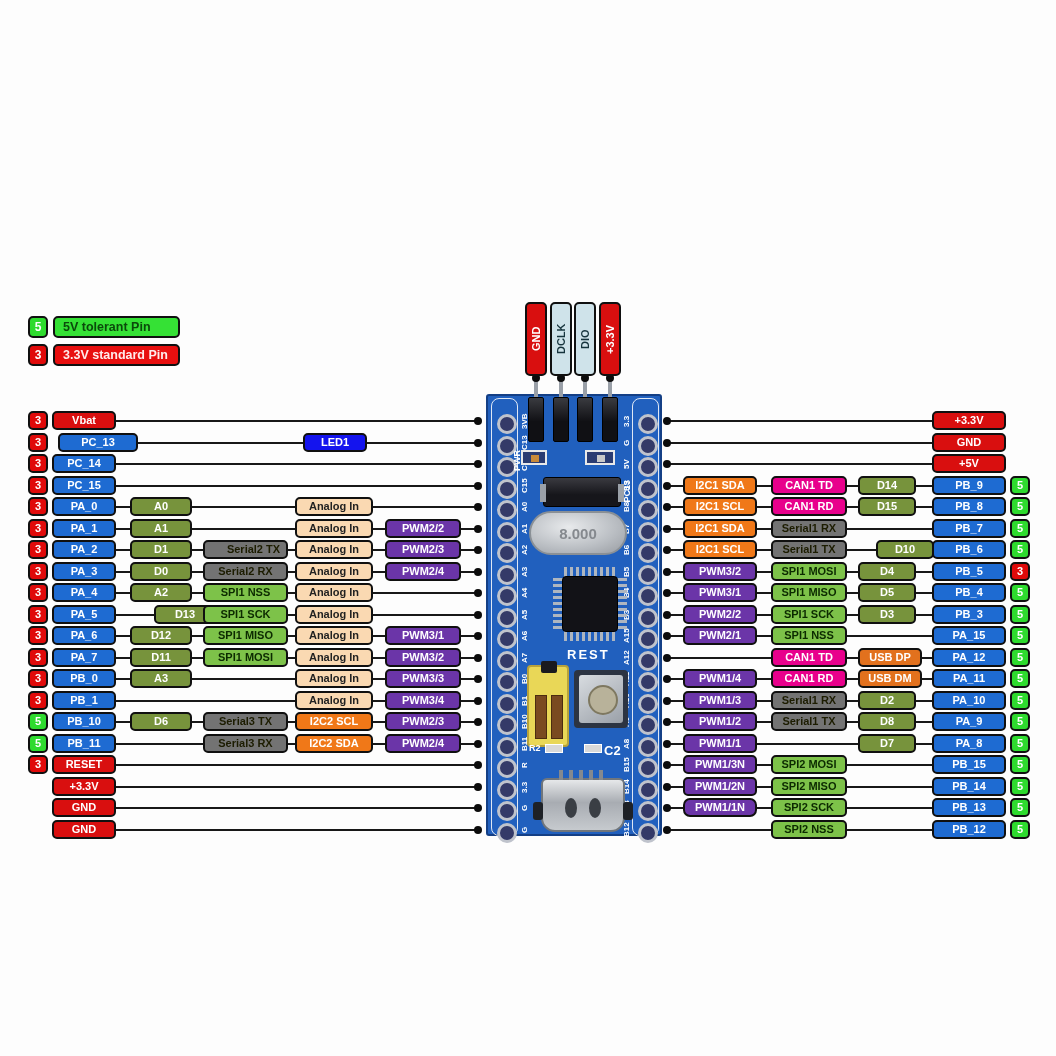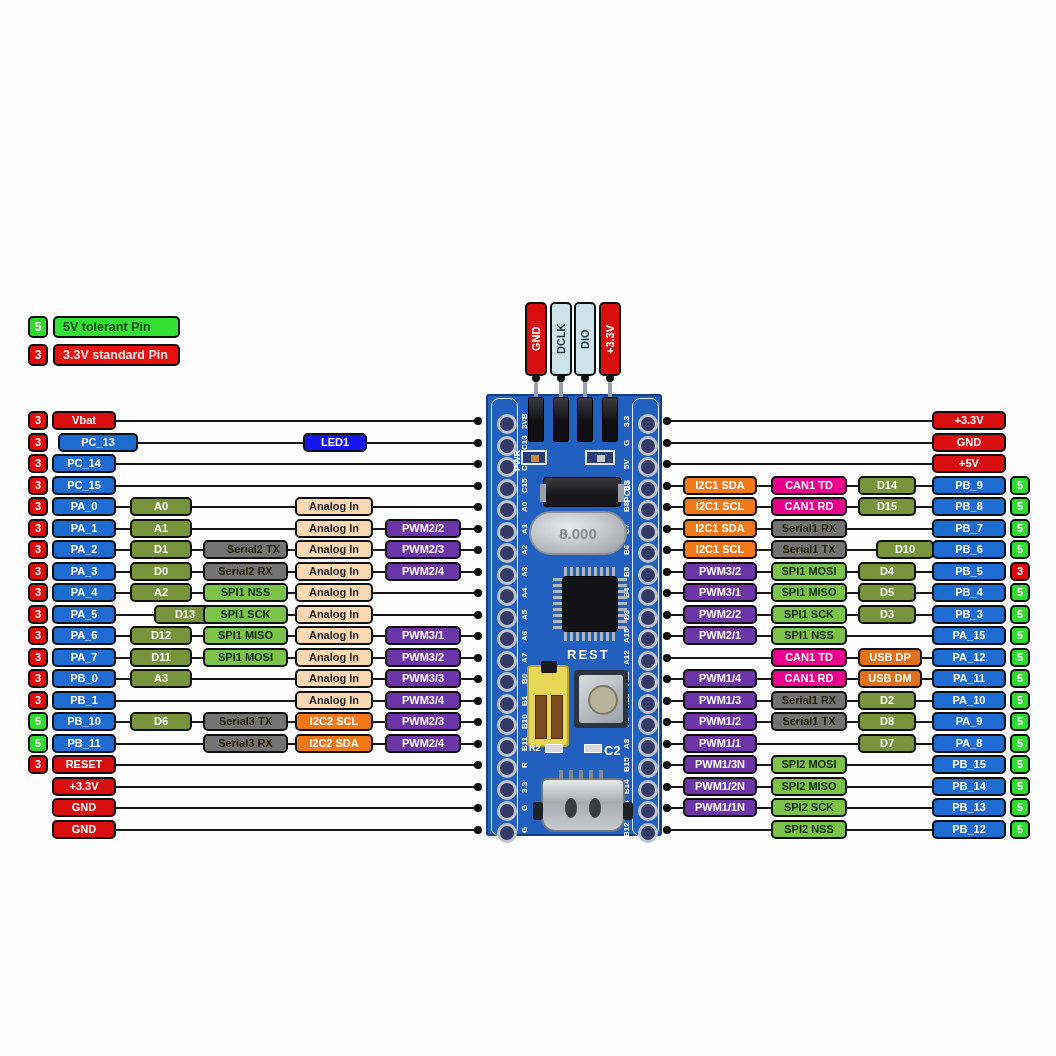--- a/index.html
+++ b/index.html
@@ -320,21 +320,21 @@
       <div class="box blue" style="left: 932px; top: 755px; width: 74px; height: 19px;">PB_15</div>
       <div class="box badge5" style="left: 1010px; top: 755px; width: 20px; height: 19px;">5</div>
       <div class="wire" style="left: 667px; top: 785.5px; width: 267px;"></div>
       <div class="dot" style="left: 663px; top: 782.5px;"></div>
       <div class="box purple" style="left: 683px; top: 777px; width: 74px; height: 19px;">PWM1/2N</div>
       <div class="box green" style="left: 771px; top: 777px; width: 76px; height: 19px;">SPI2 MISO</div>
       <div class="box blue" style="left: 932px; top: 777px; width: 74px; height: 19px;">PB_14</div>
       <div class="box badge5" style="left: 1010px; top: 777px; width: 20px; height: 19px;">5</div>
       <div class="wire" style="left: 667px; top: 806.5px; width: 267px;"></div>
       <div class="dot" style="left: 663px; top: 803.5px;"></div>
-      <div class="box purple" style="left: 683px; top: 798px; width: 74px; height: 19px;">PWM1/1N</div>
+      <div class="box purple" style="left: 683px; top: 798px; width: 74px; height: 19px; border-radius: 7px;">PWM1/1N</div>
       <div class="box green" style="left: 771px; top: 798px; width: 76px; height: 19px;">SPI2 SCK</div>
       <div class="box blue" style="left: 932px; top: 798px; width: 74px; height: 19px;">PB_13</div>
       <div class="box badge5" style="left: 1010px; top: 798px; width: 20px; height: 19px;">5</div>
       <div class="wire" style="left: 667px; top: 828.5px; width: 267px;"></div>
       <div class="dot" style="left: 663px; top: 825.5px;"></div>
       <div class="box green" style="left: 771px; top: 820px; width: 76px; height: 19px;">SPI2 NSS</div>
       <div class="box blue" style="left: 932px; top: 820px; width: 74px; height: 19px;">PB_12</div>
       <div class="box badge5" style="left: 1010px; top: 820px; width: 20px; height: 19px;">5</div>
       <div class="wire" style="left: 534px; top: 380px; width: 4px; height: 20px; background: rgb(154, 160, 168);"></div>
       <div class="dot" style="left: 532px; top: 374px;"></div>

